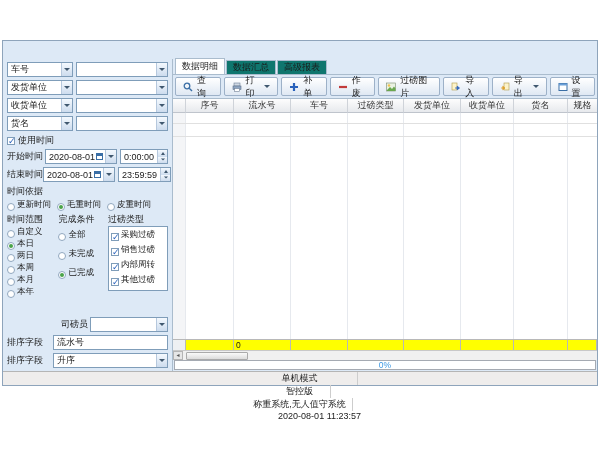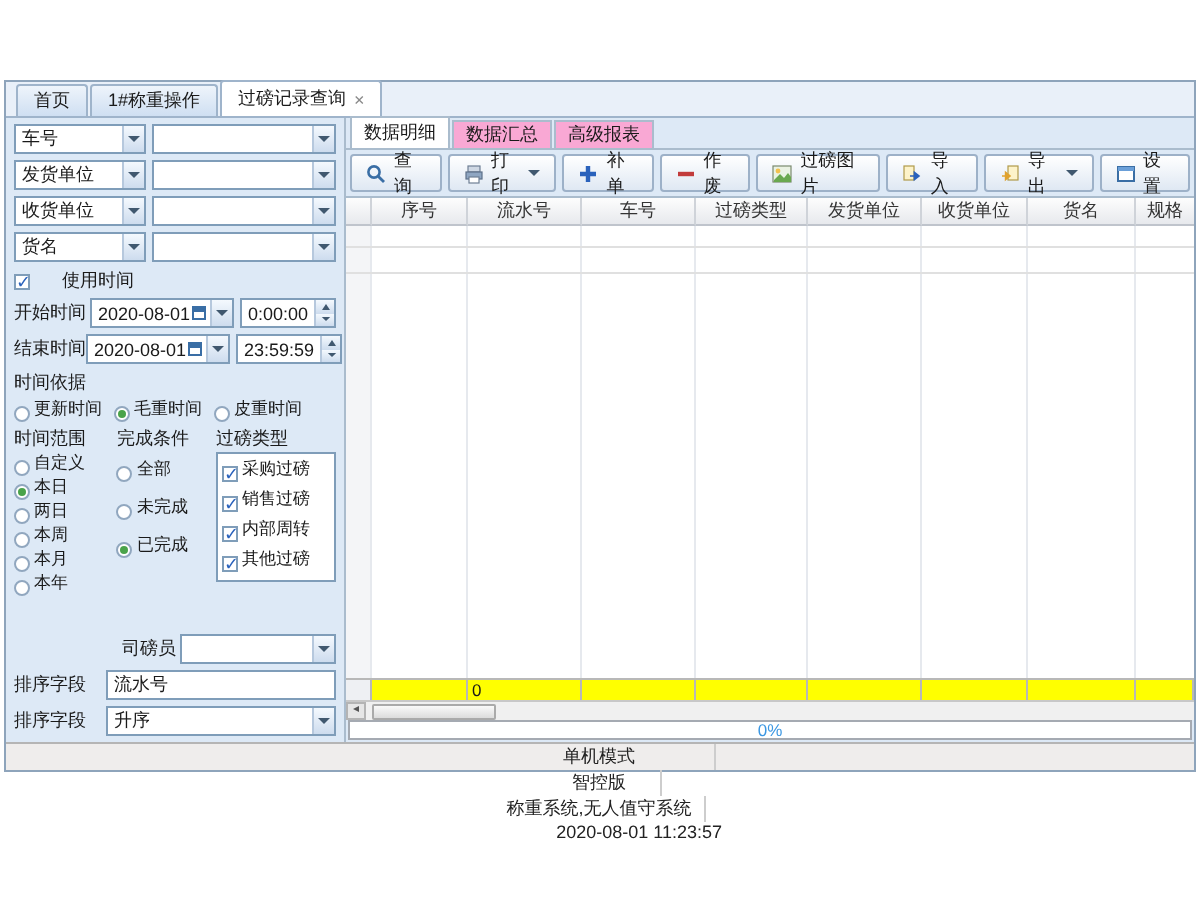--- a/index.html
+++ b/index.html
@@ -43,21 +43,21 @@
   .spin { width:10px; height:100%; border-left:1px solid #b6c8dd; display:flex; flex-direction:column; }
   .spin div { flex:1; background:linear-gradient(#f4f9fe,#cddcee); display:flex; align-items:center; justify-content:center; }
   .tri-up { width:0; height:0; border-left:2px solid transparent; border-right:2px solid transparent; border-bottom:3px solid #40586f; }
   .cal { width:7px; height:7px; border:1px solid #3a6ea5; background:#fff; position:relative; margin-right:2px; flex:none; }
   .cal::before { content:""; position:absolute; top:0; left:0; right:0; height:2px; background:#3a6ea5; }
 
   
   .rp { flex:1; display:flex; flex-direction:column; background:#dde9f6; min-width:0; }
   .itabs { height:16px; display:flex; align-items:flex-end; padding-left:2px; border-bottom:1px solid #aabccd; }
   .itab { height:14px; padding:0 6px; display:flex; align-items:center;
-    border:1px solid #aabccd; border-bottom:none; background:#f9a8d4; margin-right:1px; }
+    border:1px solid #aabccd; border-bottom:none; background:#0f766e; margin-right:1px; }
   .itab.active { background:#fff; height:16px; position:relative; z-index:2; }
   .toolbar { height:23px; display:flex; align-items:center; gap:3px; padding:0 2px; }
   .tbtn { height:19px; border:1px solid #9db1c8; border-radius:2px; padding:0 7px;
     background:linear-gradient(#ffffff,#dfe8f3); display:flex; align-items:center; gap:4px; }
   .tbtn svg { flex:none; }
 
   .grid { flex:1; display:flex; flex-direction:column; background:#fff; border-top:1px solid #aabccd; min-height:0; }
   .ghead { height:14px; display:flex; }
   .hc { background:linear-gradient(#fdfdfd,#e7e9ed); border-right:1px solid #cfd3d9; border-bottom:1px solid #bfc4cc;
     display:flex; align-items:center; justify-content:center; color:#333; overflow:hidden; white-space:nowrap; }
@@ -79,32 +79,20 @@
   .status { position:absolute; left:0; right:0; bottom:0; height:14px; background:#efedec;
     border-top:1px solid #b5b5b5; display:flex; align-items:center; color:#222;flex-direction:column; }
   .seg { border-right:1px solid #cdcdcd; height:100%; display:flex; align-items:center; justify-content:center; padding:0 6px; }
   .s1{width:115px;} .s2{width:62px;} .s3{flex:1; justify-content:flex-start;text-align:center;} .s4{width:158px; justify-content:flex-end; padding-right:18px;}
 </style>
 </head>
 <body>
 
 <div class="app">
 
-  <div class="tabbar">
-    <div class="wtab">
-        <span>首页</span>
-      </div>
-    <div class="wtab">
-        <span>1#称重操作</span>
-      </div>
-    <div class="wtab active">
-      <span>过磅记录查询</span>
-      <span class="x">×</span>
-    </div>
-  </div>
 
   <div class="main">
 
     <div class="lp">
 
       <div class="row">
         <div class="combo" style="width:66px">
           <span class="txt">车号</span>
             <span class="dbtn">
               <span class="tri"></span>
@@ -153,21 +141,21 @@
             </span>
         </div>
         <div class="combo" style="flex:1;margin-left:3px">
           <span class="txt"></span>
             <span class="dbtn">
               <span class="tri"></span>
             </span>
         </div>
       </div>
 
-      <div class="row" style="gap:16px;margin-bottom:2px">
+      <div class="row" style="gap:3px;margin-bottom:2px">
         <span class="cb on"></span>
         <span class="lbl">使用时间</span>
       </div>
 
       <div class="row">
         <span class="lbl" style="width:40px">开始时间</span>
         <div class="combo" style="width:72px">
           <span class="txt">2020-08-01</span>
           <span class="cal"></span>
           <span class="dbtn">

